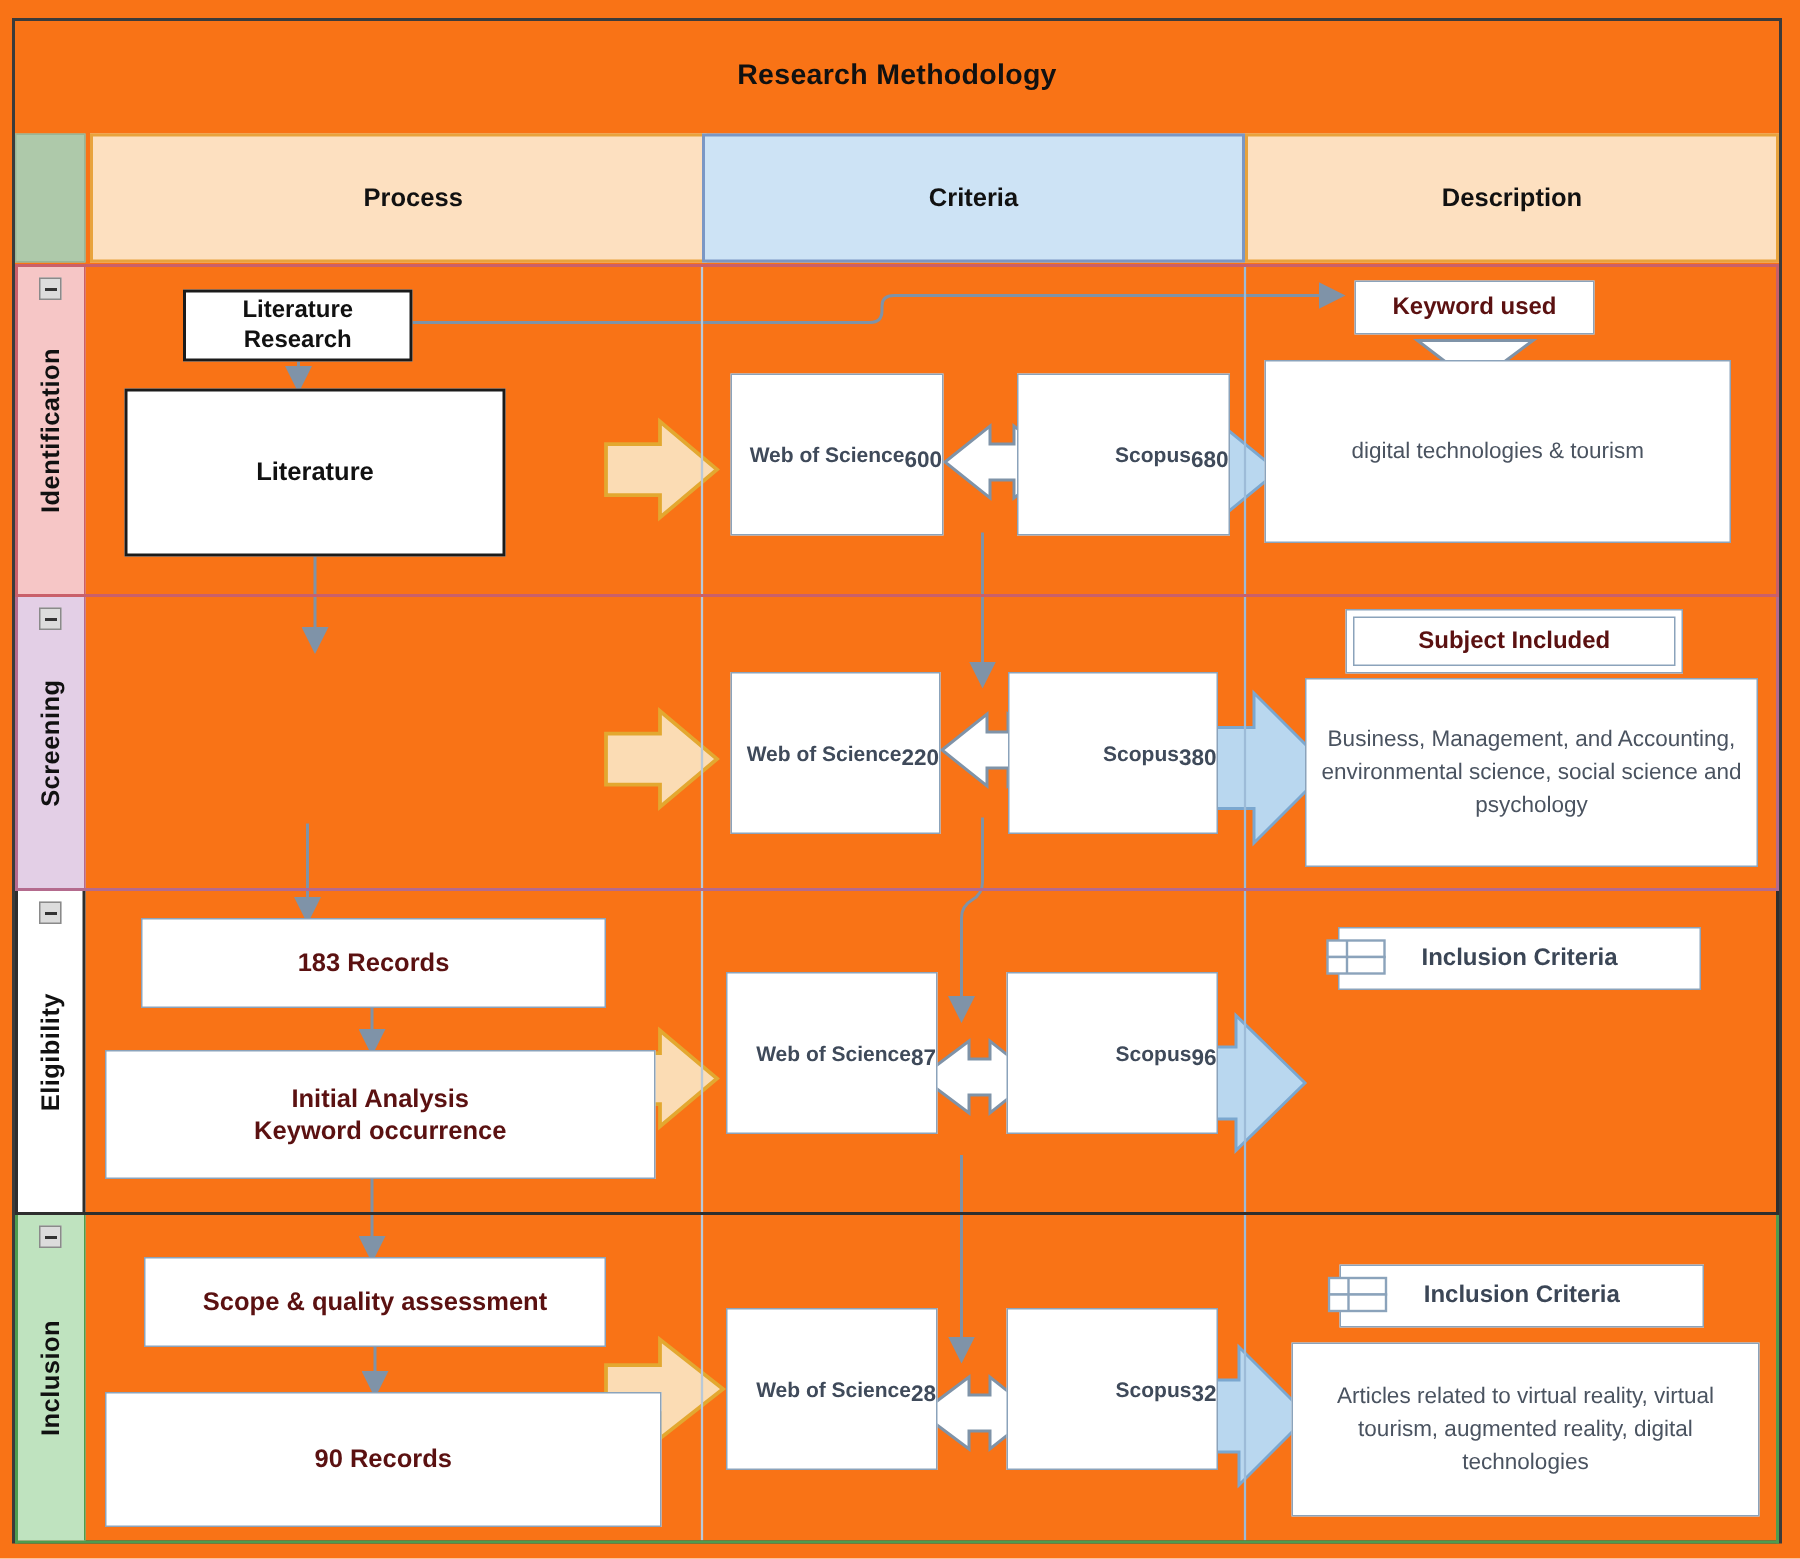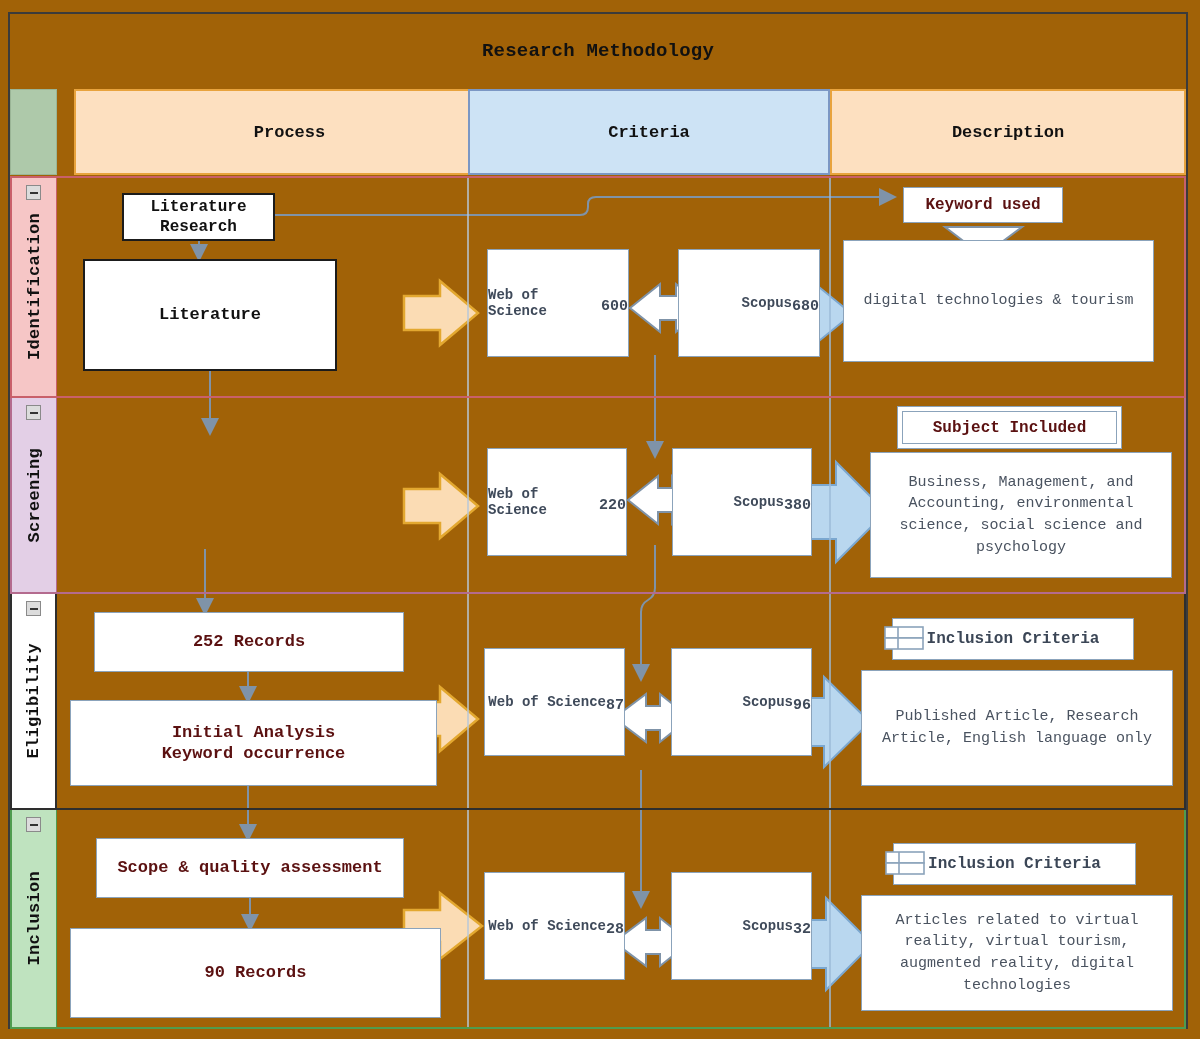--- a/index.html
+++ b/index.html
@@ -4,23 +4,22 @@
 <style>
   html, body {
     margin: 0; padding: 0;
     background: #ffffff;
     font-family: "Liberation Sans", sans-serif;
   }
   #canvas {
     position: relative;
     width: 1200px;
     height: 1039px;
-    background: #a16207;
+    background: #f97316;
     overflow: hidden;
-    font-family: Liberation Mono, monospace;
   }
   
   .outer-frame {
     position: absolute;
     left: 8px; top: 12px;
     width: 1180px; height: 1017px;
     border: 2px solid #3b3b3b;
     box-sizing: border-box;
   }
   
@@ -44,21 +43,21 @@
     border: 1px solid #9ab596;
     box-sizing: border-box;
   }
   .hdr-cell {
     position: absolute;
     top: 89px; height: 86px;
     display: flex; align-items: center; justify-content: center;
     box-sizing: border-box;
     font-size: 17px; font-weight: bold; color: #111111;
   }
-  .hdr-process  { left: 74px;  width: 411px; background: #fde0c0; border: 2px solid #e8a33d; padding-left: 20px; }
+  .hdr-process  { left: 60px;  width: 411px; background: #fde0c0; border: 2px solid #e8a33d; padding-left: 20px; }
   .hdr-criteria { left: 468px; width: 362px; background: #cde3f5; border: 2px solid #7b97c4; }
   .hdr-desc     { left: 830px; width: 356px; background: #fde0c0; border: 2px solid #e8a33d; }
 
   
   .row {
     position: absolute;
     left: 10px; width: 1176px;
     box-sizing: border-box;
   }
   .row-ident  { top: 176px; height: 222px; border: 2px solid #c9606a; }
@@ -293,21 +292,21 @@
   <div class="row row-elig">
     <div class="spine spine-elig">
       <div class="spine-label">Eligibility</div>
     </div>
     <div class="collapse-btn">
         <span></span>
       </div>
   </div>
 
   <div class="box box-proc" style="left:94px; top:612px; width:310px; height:60px; font-size:17px;">
-    <div>252 Records</div>
+    <div>183 Records</div>
   </div>
 
   <div class="box box-proc" style="left:70px; top:700px; width:367px; height:86px; font-size:17px;">
     <div>
       <div>Initial Analysis</div>
       <div>Keyword occurrence</div>
     </div>
   </div>
 
   <div class="db-box" style="left:484px; top:648px; width:141px; height:108px;">
@@ -321,23 +320,20 @@
 
   <div class="callout callout-navy" style="left:892px; top:618px; width:242px; height:42px;">
     <span>Inclusion Criteria</span>
   </div>
   <svg class="stack-icon" style="left:884px; top:623px;" width="42" height="38" viewBox="0 0 42 38">
     <rect x="1" y="4" width="38" height="11" fill="#ffffff" stroke="#8ba3bb" stroke-width="1.6"></rect>
     <rect x="1" y="15" width="38" height="11" fill="#ffffff" stroke="#8ba3bb" stroke-width="1.6"></rect>
     <line x1="14" y1="4" x2="14" y2="26" stroke="#8ba3bb" stroke-width="1.6"></line>
   </svg>
 
-  <div class="desc-box" style="left:861px; top:670px; width:312px; height:116px;">
-    <span>Published Article, Research Article, English language only</span>
-  </div>
 
   <div class="row row-incl">
     <div class="spine spine-incl">
       <div class="spine-label">Inclusion</div>
     </div>
     <div class="collapse-btn">
         <span></span>
       </div>
   </div>
 

